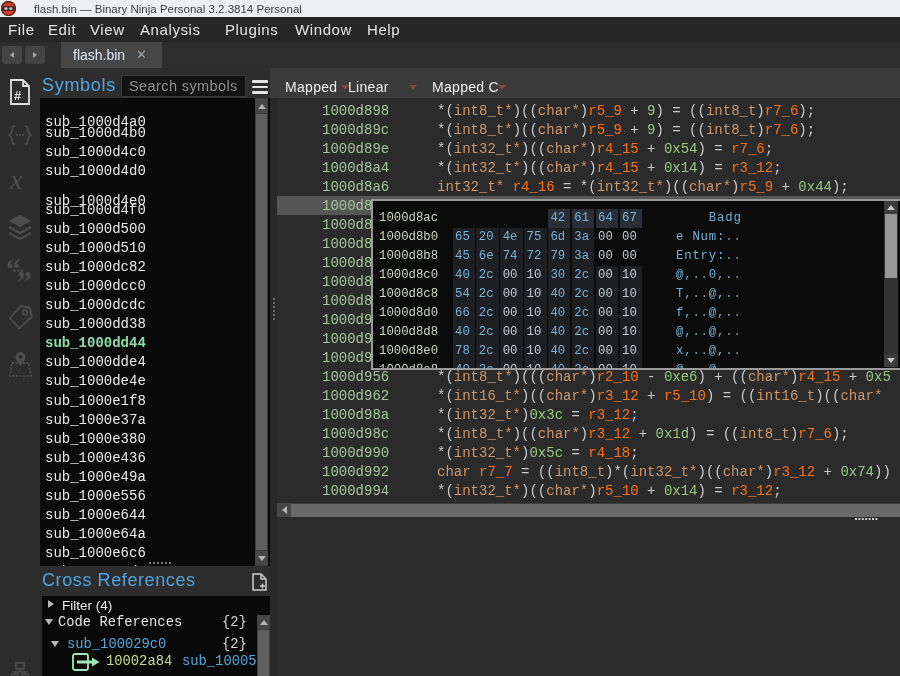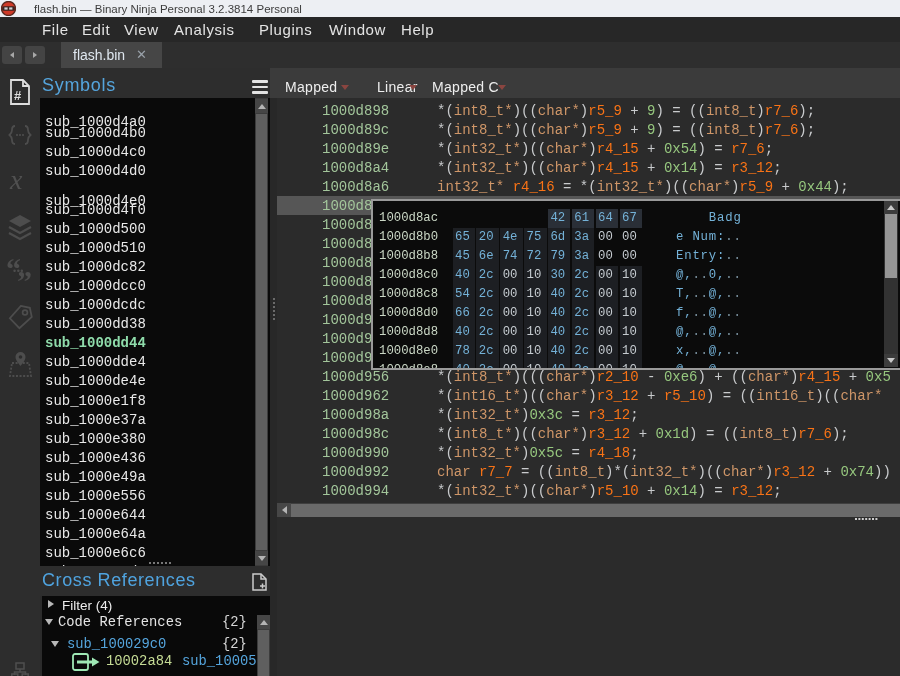--- a/index.html
+++ b/index.html
@@ -8,21 +8,21 @@
 .abs { position:absolute; }
 .mono { font-family:"Liberation Mono", monospace; }
 #page { position:relative; width:776px; height:676px; }
 
 
 #titlebar { left:0; top:0; width:900px; height:17px; background:#edeff3; }
 #titletext { left:34px; top:2.5px; font-size:11.5px; color:#3c3c3c; }
 
 
 #menubar { left:0; top:17px; width:900px; height:25px; background:#272727; }
-.menu { position:absolute; top:4px; font-size:15px; color:#e4e4e4; letter-spacing:0.6px;margin-left:34px; }
+.menu { position:absolute; top:4px; font-size:15px; color:#e4e4e4; letter-spacing:0.6px; }
 
 
 #tabbar { left:0; top:42px; width:900px; height:26px; background:#2e2e2e; }
 .navbtn { position:absolute; top:4px; width:20px; height:18px; background:#444444; border-radius:3px; display:flex; align-items:center; justify-content:center; }
 #tabbar .tri-left { border-top-width:3.5px; border-bottom-width:3.5px; border-right-width:4.5px; border-right-color:#a8a8a8; }
 #tabbar .tri-right { border-top-width:3.5px; border-bottom-width:3.5px; border-left-width:4.5px; border-left-color:#a8a8a8; }
 #tab { left:61px; top:0; width:101px; height:26px; background:#464646; }
 #tabtext { left:12px; top:5px; font-size:14px; color:#dfe7ef; position:absolute;}
 #tabx { left:75px; top:5px; font-size:13px; color:#9aa2aa; position:absolute;}
 
@@ -126,26 +126,29 @@
       </div>
     <div class="abs" id="tab">
       <div id="tabtext">flash.bin</div>
       <div id="tabx">✕</div>
     </div>
   </div>
 
   <div class="abs" id="lhead"></div>
   <div class="abs" id="rhead"></div>
   <div class="abs" id="symtitle">Symbols</div>
+  <div class="abs" id="searchbox">
+      <div id="searchtext">Search symbols</div>
+    </div>
   <div class="hbar" style="top:80px"></div>
   <div class="hbar" style="top:85.5px"></div>
   <div class="hbar" style="top:91px"></div>
   <div class="tool" style="left:285px">Mapped</div>
     <div class="caret" style="left:341px"></div>
-  <div class="tool" style="left:377px">Linear</div>
+  <div class="tool" style="left:348px">Linear</div>
     <div class="caret" style="left:409px"></div>
   <div class="tool" style="left:432px">Mapped C</div>
     <div class="caret" style="left:498px"></div>
 
   <div class="abs" id="sidebar">
 
     <svg class="abs" style="left:9px;top:11px" width="22" height="26" viewBox="0 0 22 26">
       <path d="M2 1 h12 l6 6 v18 h-18 z" fill="none" stroke="#dedede" stroke-width="1.8"></path>
       <path d="M14 1 v6 h6" fill="none" stroke="#dedede" stroke-width="1.8"></path>
       <text x="5" y="21" font-size="13" font-weight="bold" fill="#dedede" font-family="Liberation Sans">#</text>

